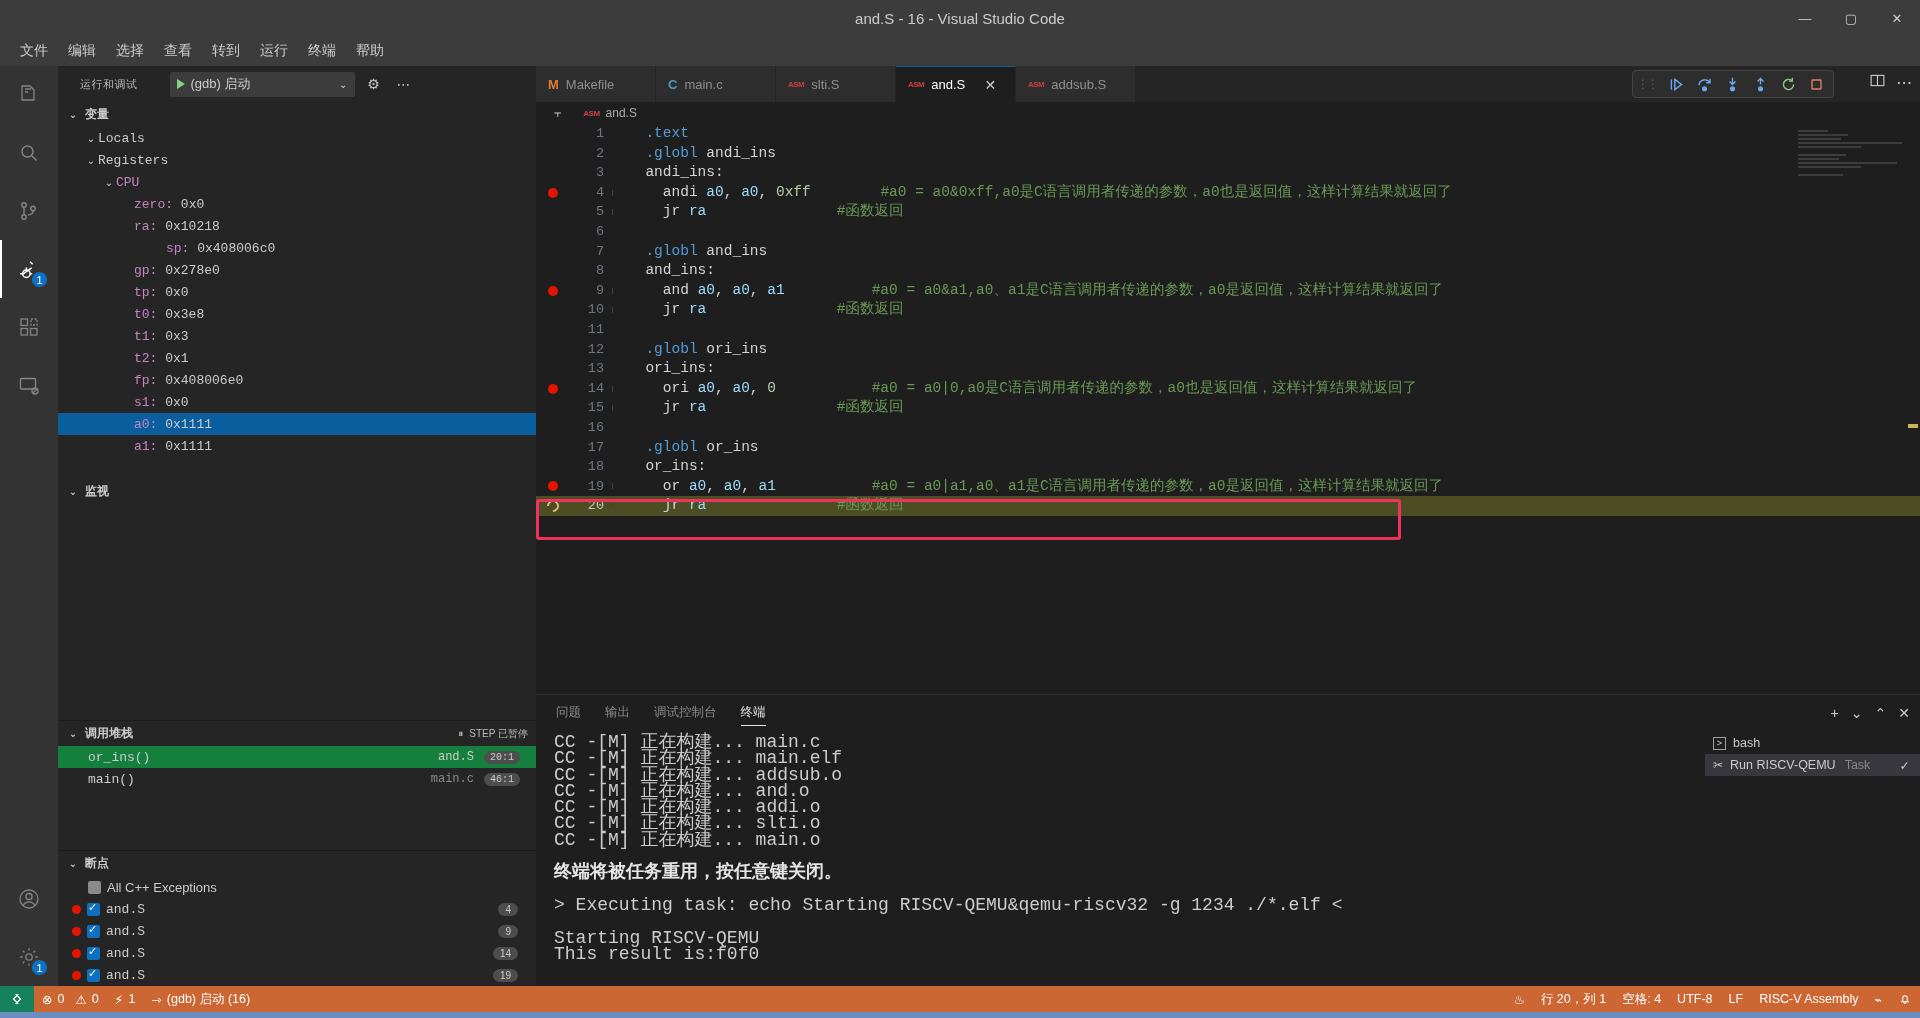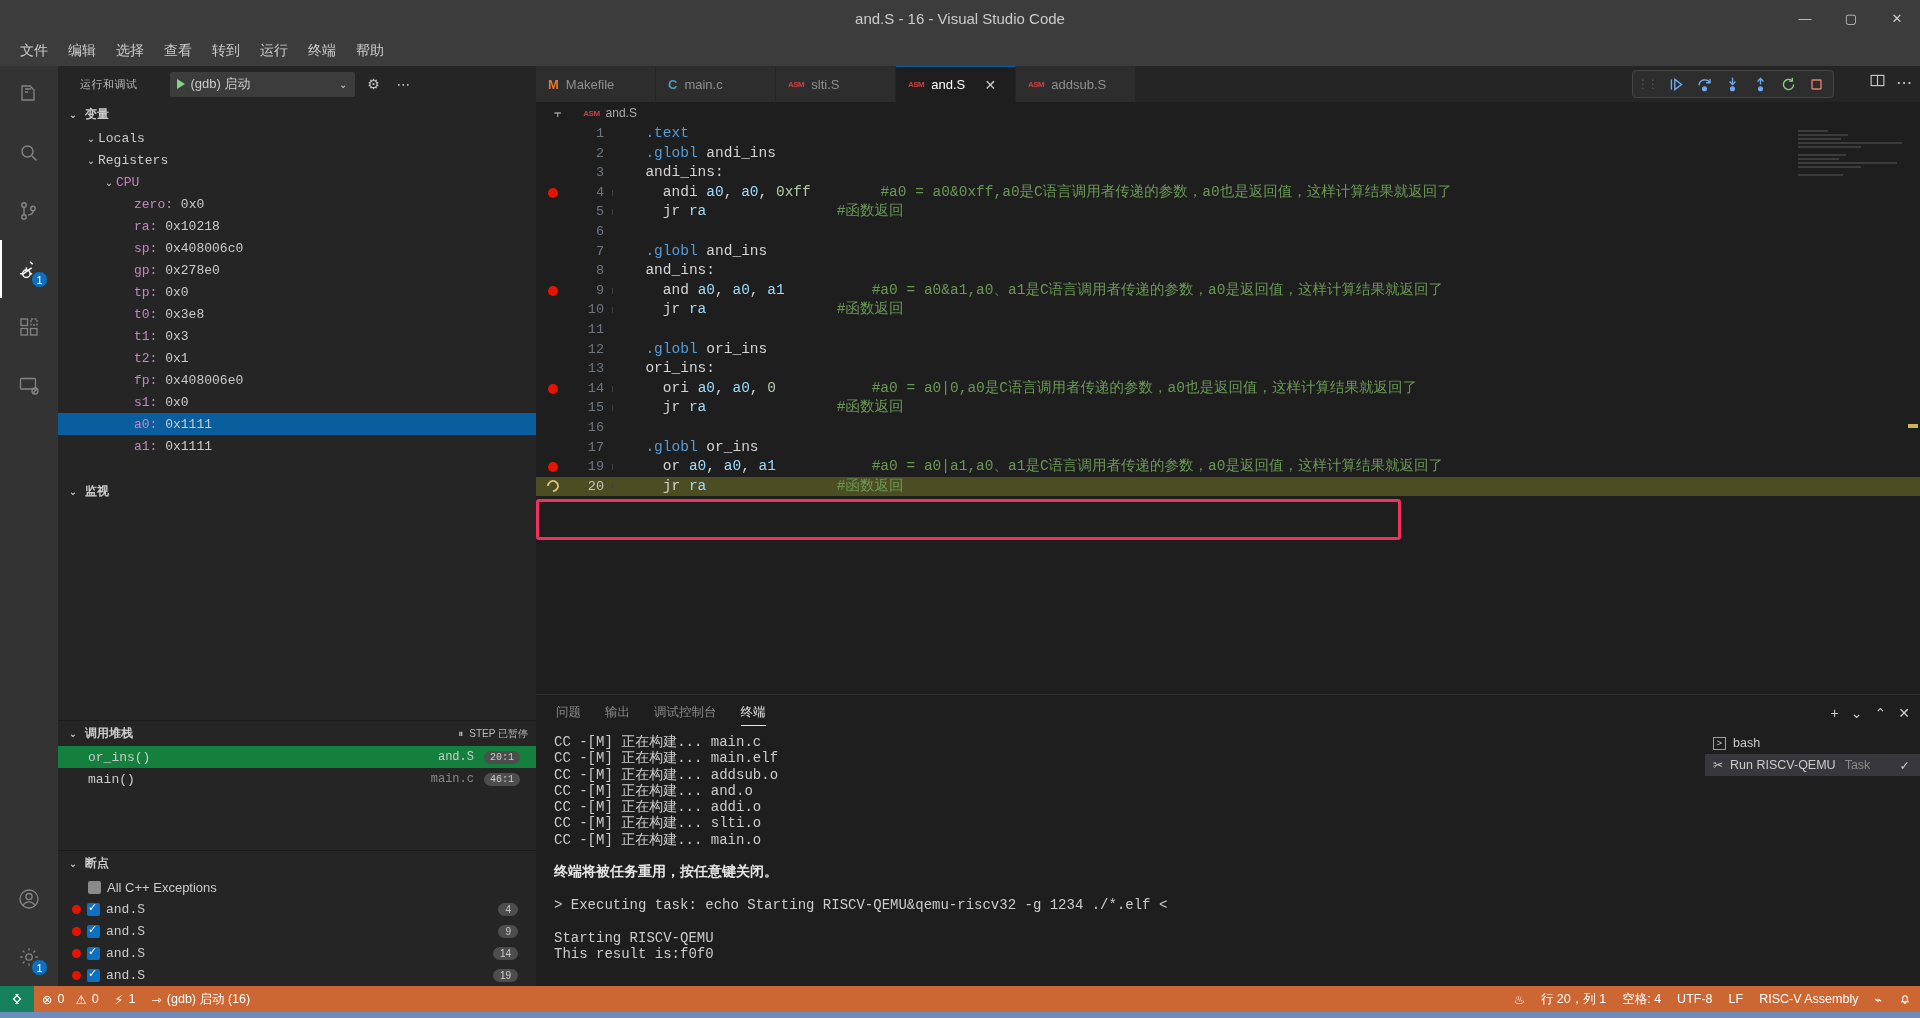--- a/index.html
+++ b/index.html
@@ -159,23 +159,23 @@
   
   .panel { height: 292px; background: #1e1e1e; border-top: 1px solid #303031; display: flex; flex-direction: column; flex: 0 0 292px; }
   .panel-tabs { height: 35px; display: flex; align-items: flex-start; padding-left: 20px; gap: 24px; position: relative; flex: 0 0 35px; }
   .ptab { font-size: 12.5px; color: #8a8a8a; height: 35px; display: flex; align-items: center; position: relative; }
   .ptab.active { color: #e7e7e7; }
   .ptab.active::after { content: ""; position: absolute; left: 0; right: 0; bottom: 4px; height: 1px; background: #e7e7e7; }
   .panel-actions { position: absolute; right: 10px; top: 0; height: 35px; display: flex; align-items: center; gap: 12px; color: #cccccc; font-size: 14px; }
   .panel-body { flex: 1 1 auto; display: flex; min-height: 0; }
   .term {
     flex: 1 1 auto; padding: 4px 0 0 18px; font-family: "Liberation Mono","DejaVu Sans Mono", monospace;
-    font-size: 14px; line-height: 16.3px; color: #cccccc; white-space: pre; overflow: hidden;
-  }
-  .term .bold { font-weight: bold; color: #e5e5e5; font-family: Liberation Serif, serif; }
+    font-size: 18px; line-height: 16.3px; color: #cccccc; white-space: pre; overflow: hidden;
+  }
+  .term .bold { font-weight: bold; color: #e5e5e5; }
   .term-side { width: 215px; flex: 0 0 215px; padding-top: 2px; }
   .tside-row { height: 22px; display: flex; align-items: center; gap: 7px; padding-left: 8px; font-size: 12.5px; color: #cccccc; }
   .tside-row.active { background: #37373d; }
   .tside-row .task { color: #8a8a8a; margin-left: 2px; }
   .tside-row .ok { margin-left: auto; margin-right: 10px; color: #cccccc; }
   .sqico { width: 13px; height: 13px; border: 1px solid #a0a0a0; font-size: 9px; display: flex; align-items: center; justify-content: center; color: #d0d0d0; }
 
   
   .statusbar { height: 26px; background: #cc6633; display: flex; align-items: center; font-size: 12.5px; color: #ffffff; flex: 0 0 26px; }
   .sb-remote { background: #16825d; height: 26px; display: flex; align-items: center; padding: 0 10px; font-size: 13px; }
@@ -306,21 +306,21 @@
         <div class="tree-row" style="padding-left:76px">
           <span class="reg-name">zero</span>
             <span class="reg-name">:&nbsp;</span>
           <span class="reg-val">0x0</span>
         </div>
         <div class="tree-row" style="padding-left:76px">
           <span class="reg-name">ra</span>
             <span class="reg-name">:&nbsp;</span>
           <span class="reg-val">0x10218</span>
         </div>
-        <div class="tree-row" style="padding-left:76px">
+        <div class="tree-row" style="padding-left:108px">
           <span class="reg-name">sp</span>
             <span class="reg-name">:&nbsp;</span>
           <span class="reg-val">0x408006c0</span>
         </div>
         <div class="tree-row" style="padding-left:76px">
           <span class="reg-name">gp</span>
             <span class="reg-name">:&nbsp;</span>
           <span class="reg-val">0x278e0</span>
         </div>
         <div class="tree-row" style="padding-left:76px">
@@ -529,20 +529,21 @@
             <div class="cline"><div class="glyph"></div><div class="lnum">8</div><div class="indentline" style="visibility: hidden;"></div><div class="ctext"><span class="k-ins">  and_ins:</span></div></div>
             <div class="cline"><div class="glyph"><div class="bpdot"></div></div><div class="lnum">9</div><div class="indentline"></div><div class="ctext"><span class="k-ins">    and </span><span class="k-reg">a0</span><span class="k-ins">, </span><span class="k-reg">a0</span><span class="k-ins">, </span><span class="k-reg">a1</span><span>          </span><span class="k-cmt">#a0 = a0&amp;a1,a0、a1是C语言调用者传递的参数，a0是返回值，这样计算结果就返回了</span></div></div>
             <div class="cline"><div class="glyph"></div><div class="lnum">10</div><div class="indentline"></div><div class="ctext"><span class="k-ins">    jr </span><span class="k-reg">ra</span><span>               </span><span class="k-cmt">#函数返回</span></div></div>
             <div class="cline"><div class="glyph"></div><div class="lnum">11</div><div class="indentline" style="visibility: hidden;"></div><div class="ctext"></div></div>
             <div class="cline"><div class="glyph"></div><div class="lnum">12</div><div class="indentline" style="visibility: hidden;"></div><div class="ctext"><span>  </span><span class="k-dir">.globl</span><span class="k-ins"> ori_ins</span></div></div>
             <div class="cline"><div class="glyph"></div><div class="lnum">13</div><div class="indentline" style="visibility: hidden;"></div><div class="ctext"><span class="k-ins">  ori_ins:</span></div></div>
             <div class="cline"><div class="glyph"><div class="bpdot"></div></div><div class="lnum">14</div><div class="indentline"></div><div class="ctext"><span class="k-ins">    ori </span><span class="k-reg">a0</span><span class="k-ins">, </span><span class="k-reg">a0</span><span class="k-ins">, </span><span class="k-num">0</span><span>           </span><span class="k-cmt">#a0 = a0|0,a0是C语言调用者传递的参数，a0也是返回值，这样计算结果就返回了</span></div></div>
             <div class="cline"><div class="glyph"></div><div class="lnum">15</div><div class="indentline"></div><div class="ctext"><span class="k-ins">    jr </span><span class="k-reg">ra</span><span>               </span><span class="k-cmt">#函数返回</span></div></div>
             <div class="cline"><div class="glyph"></div><div class="lnum">16</div><div class="indentline" style="visibility: hidden;"></div><div class="ctext"></div></div>
             <div class="cline"><div class="glyph"></div><div class="lnum">17</div><div class="indentline" style="visibility: hidden;"></div><div class="ctext"><span>  </span><span class="k-dir">.globl</span><span class="k-ins"> or_ins</span></div></div>
+            <div class="cline"><div class="glyph"></div><div class="lnum">18</div><div class="indentline" style="visibility: hidden;"></div><div class="ctext"><span class="k-ins">  or_ins:</span></div></div>
             <div class="cline"><div class="glyph"><div class="bpdot"></div></div><div class="lnum">19</div><div class="indentline"></div><div class="ctext"><span class="k-ins">    or </span><span class="k-reg">a0</span><span class="k-ins">, </span><span class="k-reg">a0</span><span class="k-ins">, </span><span class="k-reg">a1</span><span>           </span><span class="k-cmt">#a0 = a0|a1,a0、a1是C语言调用者传递的参数，a0是返回值，这样计算结果就返回了</span></div></div>
             <div class="cline cur"><div class="glyph"><div class="bparrow"></div></div><div class="lnum">20</div><div class="indentline"></div><div class="ctext"><span class="k-ins">    jr </span><span class="k-reg">ra</span><span>               </span><span class="k-cmt">#函数返回</span></div></div>
           </div>
 
         <div class="redbox" style="left:0px; top:375px; width:865px; height:41px;"></div>
 
         <div class="minimap">
           <div class="mm-line" style="width:28%"></div>
           <div class="mm-line" style="width:46%"></div>
           <div class="mm-line" style="width:40%"></div>

